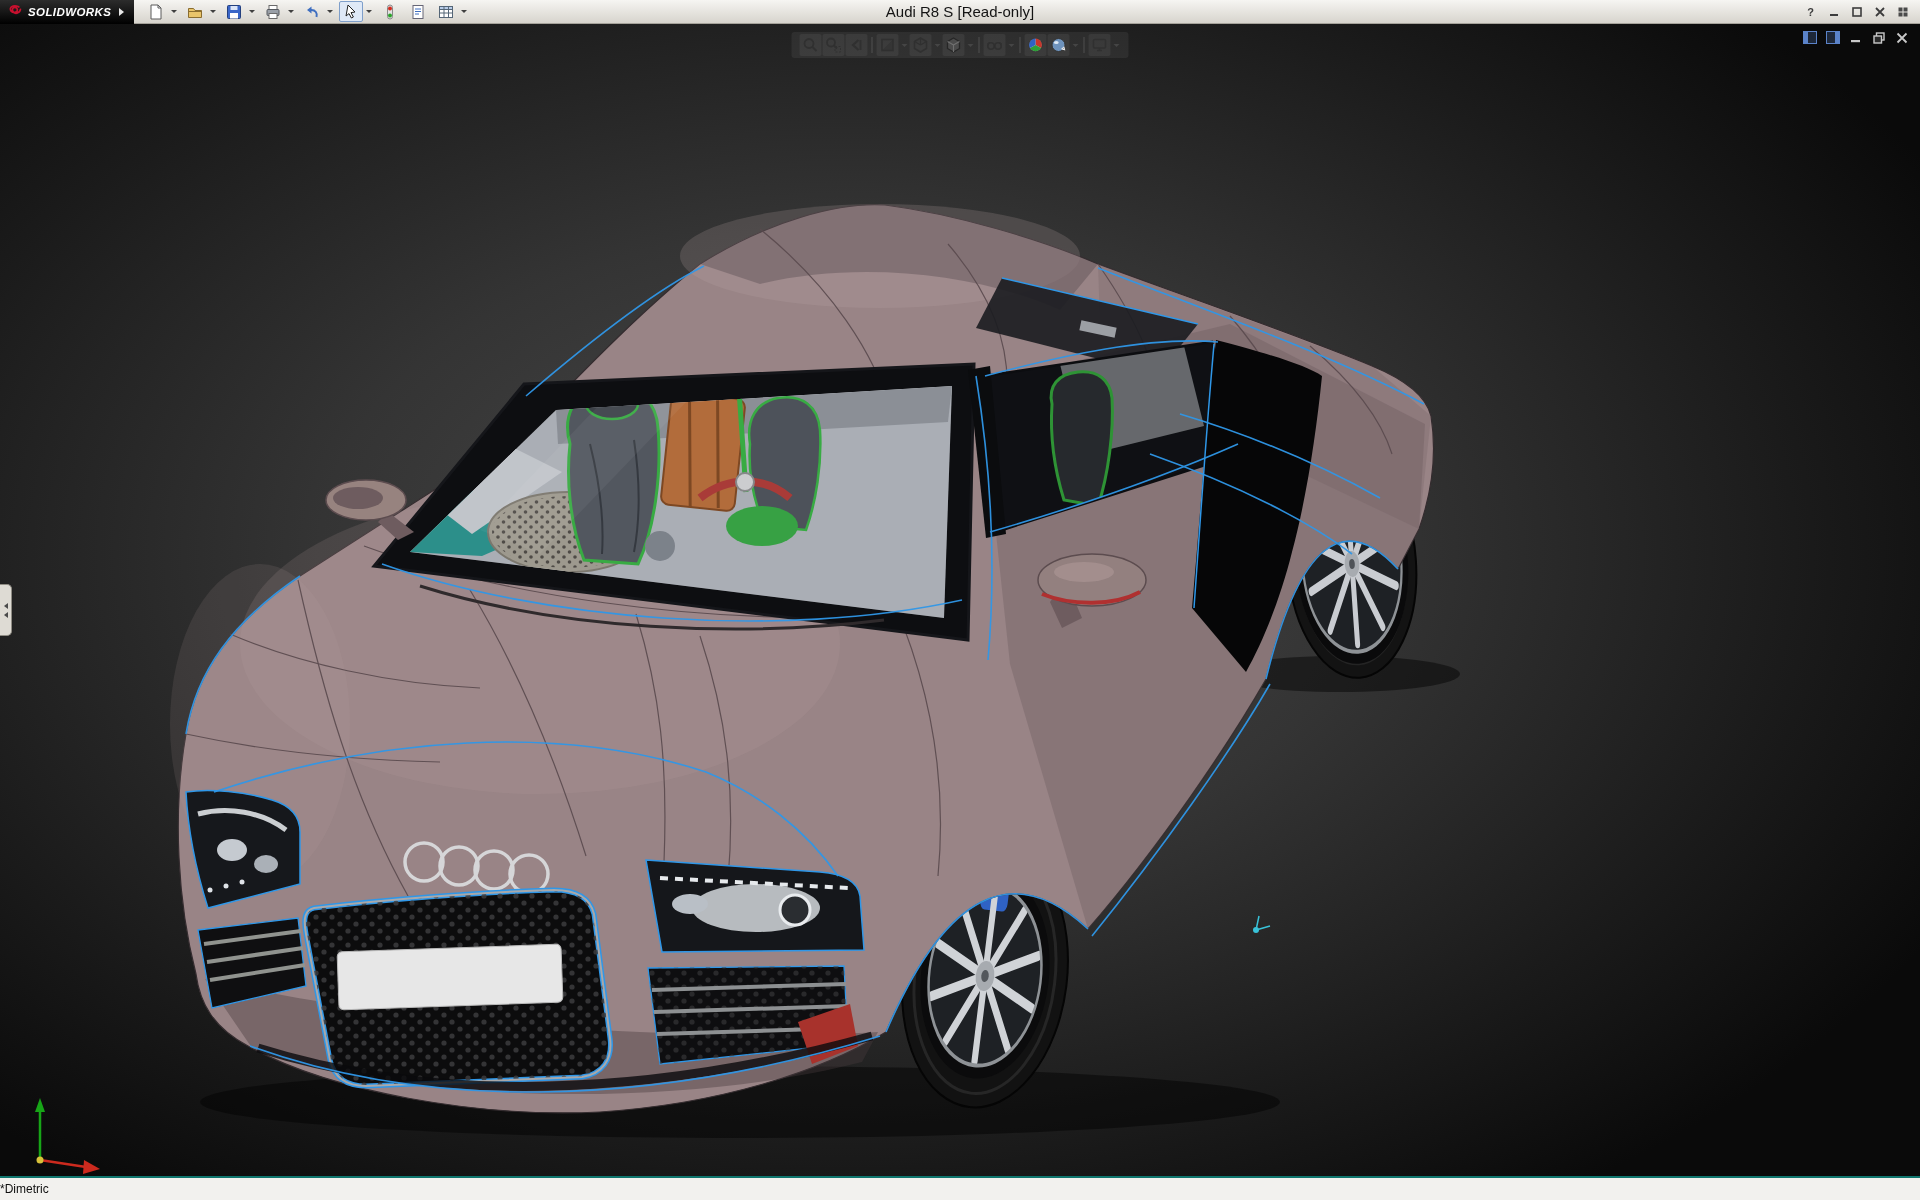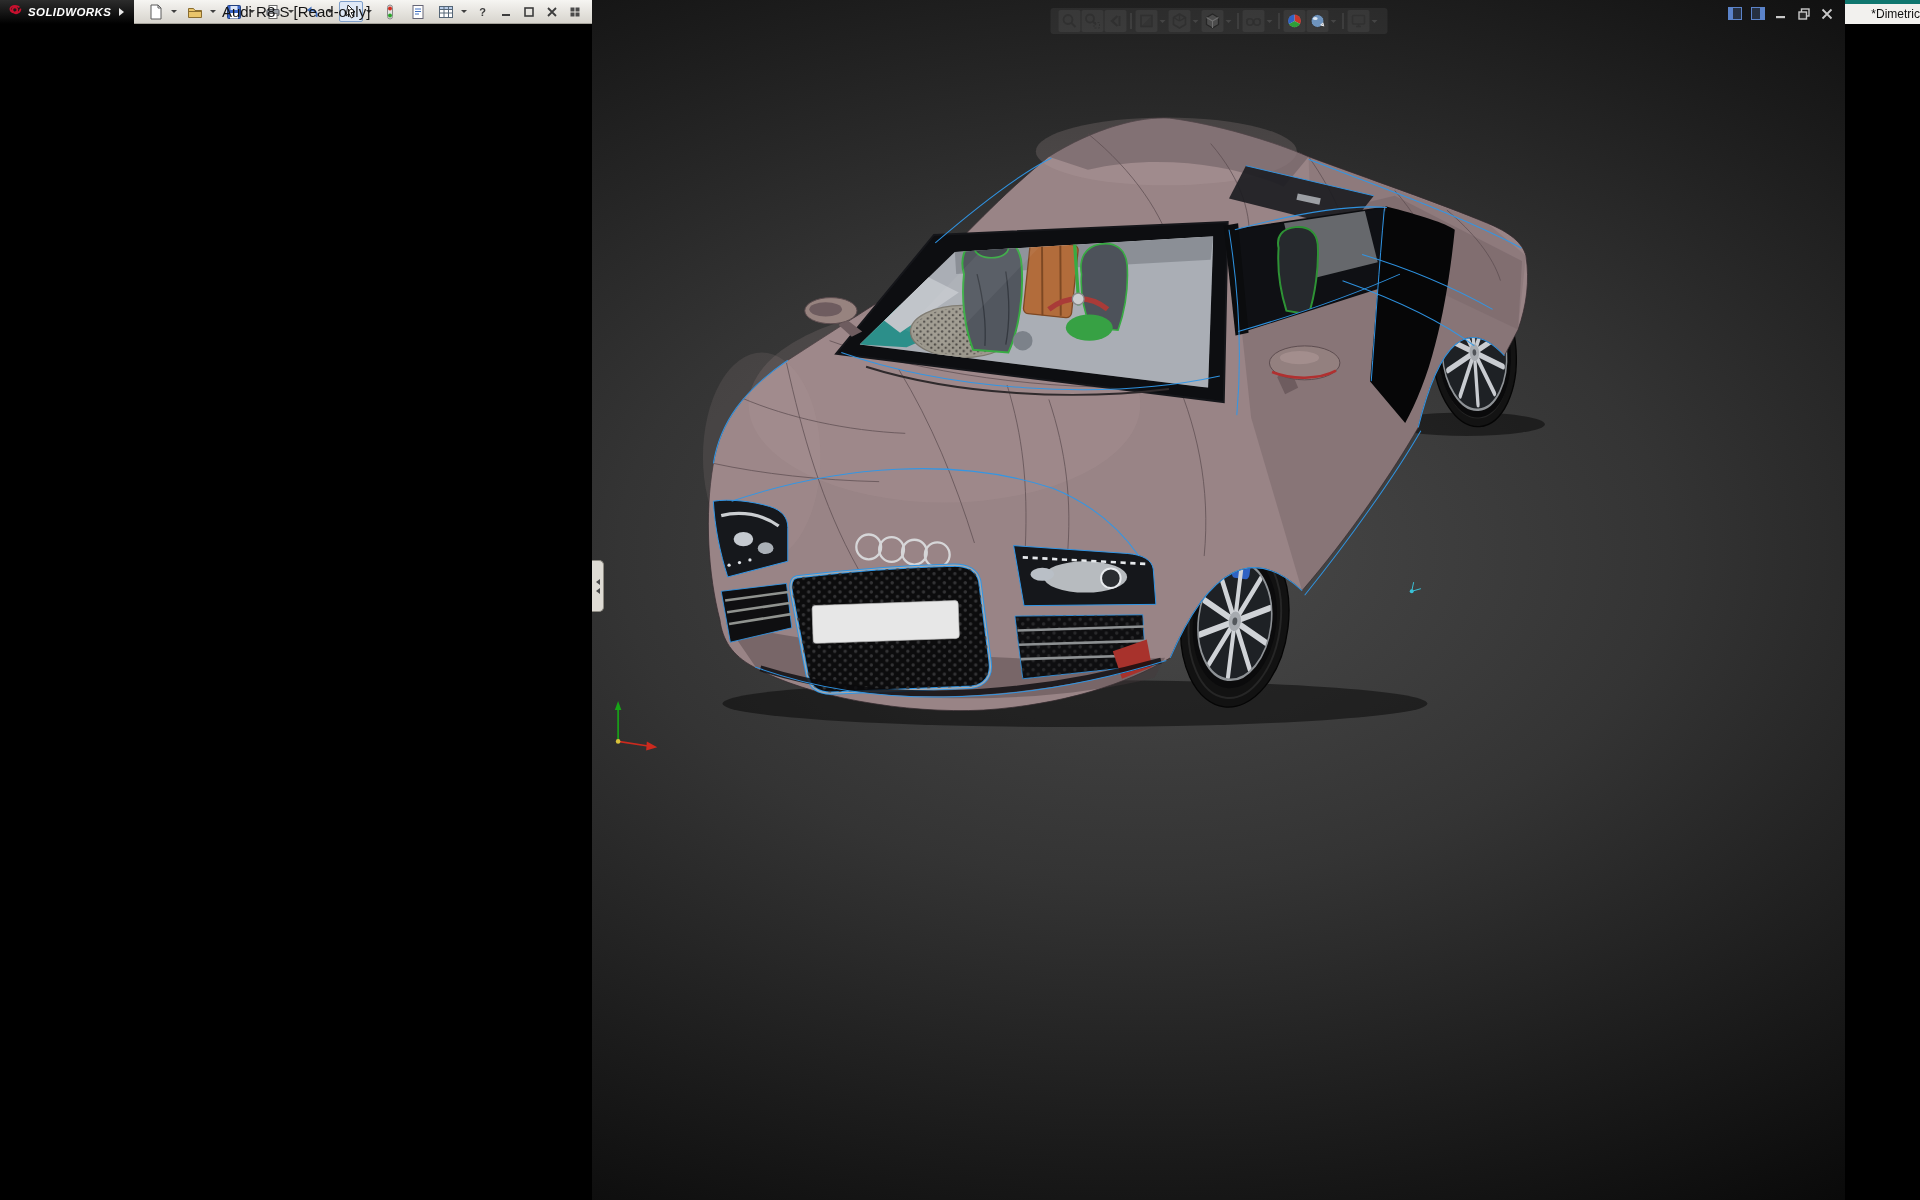--- a/index.html
+++ b/index.html
@@ -1,18 +1,18 @@
 <!DOCTYPE html>
 <html><head>
 <meta charset="utf-8">
 <style>
   * { box-sizing: border-box; margin:0; padding:0; }
   html,body { width:1920px; height:1200px; overflow:hidden; background:#000;
               font-family:"Liberation Sans", sans-serif; }
-  .app { width:1920px; height:1200px; display:flex; flex-direction:row; }
+  .app { width:1920px; height:1200px; display:flex; flex-direction:column; }
 
   
   .titlebar { height:24px; flex:0 0 24px; background:linear-gradient(#f6f5f2,#d7d4cd);
               border-bottom:1px solid #a5a29a; display:flex; align-items:center; position:relative; z-index:5; }
   .logo-area { height:24px; background:linear-gradient(#2c2c2c,#000); display:flex; align-items:center;
                gap:5px; padding:0 10px 0 6px; }
   .logo-text { color:#fff; font-size:11.5px; font-weight:bold; font-style:italic; letter-spacing:.4px; }
   .menu-arrow { width:0; height:0; border-left:5px solid #e8e8e8; border-top:4px solid transparent;
                 border-bottom:4px solid transparent; margin-left:3px; cursor:pointer; }
   .tb { display:flex; align-items:center; padding-left:10px; }
@@ -48,22 +48,22 @@
   .docctl { position:absolute; top:6px; right:10px; display:flex; align-items:center; gap:7px; }
   .docctl-btn { width:16px; height:15px; display:flex; align-items:center; justify-content:center; }
 
   .flyout-tab { position:absolute; left:0; top:560px; width:12px; height:52px; background:#dedbd4;
                 border:1px solid #8f8c84; border-left:none; border-radius:0 5px 5px 0; display:flex;
                 flex-direction:column; align-items:center; justify-content:center; gap:3px; }
   .flyout-tab i { width:0; height:0; border-right:4px solid #4a4a4a; border-top:3.5px solid transparent;
                   border-bottom:3.5px solid transparent; }
 
   
-  .statusbar { height:24px; flex:0 0 24px; background:#f2f1ee; border-top:4px solid #0f766e;
-               display:flex; align-items:center; padding-left:26px; font-size:12px; color:#101010; }
+  .statusbar { height:24px; flex:0 0 24px; background:#f2f1ee; border-top:2px solid #0f766e;
+               display:flex; align-items:center; padding-left:0; font-size:12px; color:#101010; }
 </style>
 </head>
 <body>
 
 <div class="app">
 
   <div class="titlebar">
     <div class="logo-area">
       <svg width="17" height="16" viewBox="0 0 20 18">
         <path d="M15 3 C8 0 3 4 6 8 C9 11 15 9 13 5 C11 2 6 4 8 8 C10 12 16 11 17 6" fill="none" stroke="#c8102e" stroke-width="2" stroke-linecap="round"></path>

